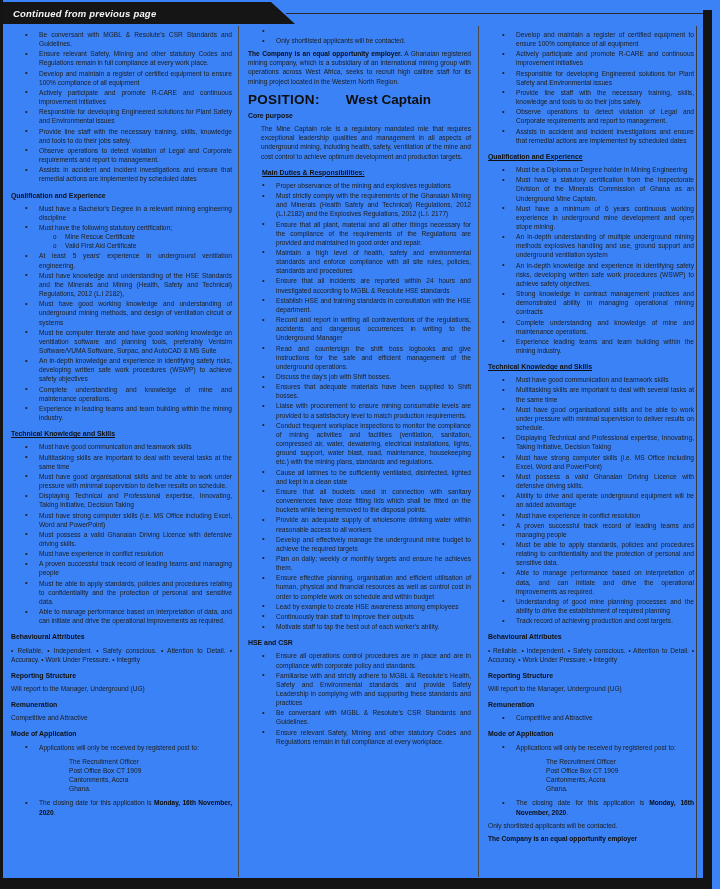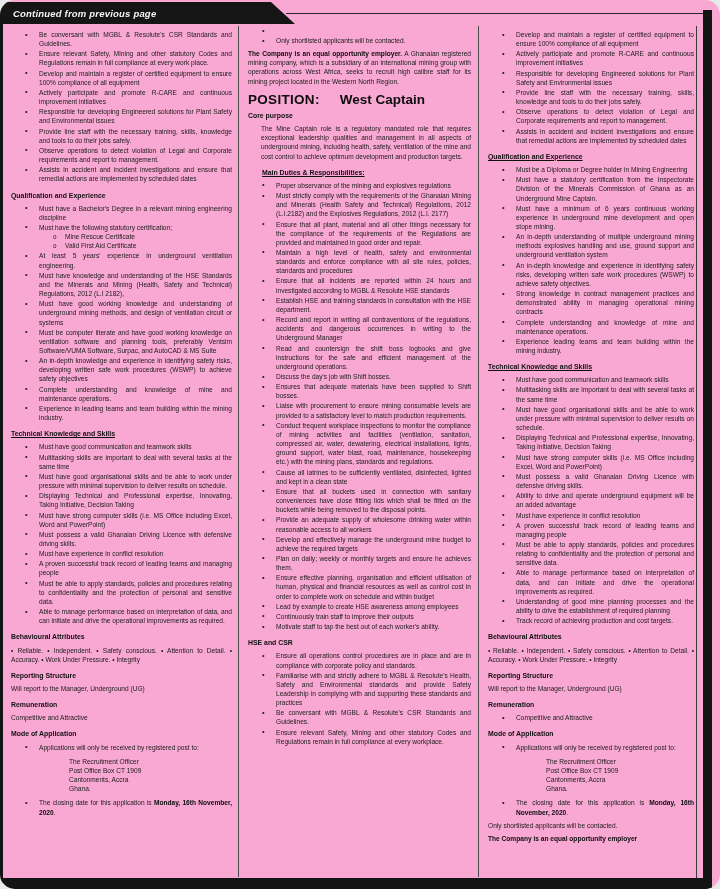--- a/index.html
+++ b/index.html
@@ -1,17 +1,17 @@
 <!DOCTYPE html>
 <html><head>
 <meta charset="utf-8">
 <style>
   html,body{margin:0;padding:0;background:#e9e9e9;}
-  .page{position:relative;width:720px;height:889px;background:#f9a8d4;overflow:hidden;
-        font-family:"Liberation Sans","DejaVu Sans",sans-serif;color:#202020;border-radius:15px;}
+  .page{position:relative;width:720px;height:889px;background:#3b82f6;overflow:hidden;
+        font-family:"Liberation Sans","DejaVu Sans",sans-serif;color:#202020;}
   
   .b-left{position:absolute;left:0;top:0;width:3px;height:889px;background:#141414;}
   .b-right-outer{position:absolute;left:703px;top:10px;width:9px;height:879px;background:#141414;}
   .b-right-inner{position:absolute;left:696px;top:26px;width:1px;height:852px;background:#3a3a3a;}
   .b-bottom{position:absolute;left:0;top:878px;width:712px;height:11px;background:#141414;}
   .top-rule{position:absolute;left:286px;top:13px;width:420px;height:1px;background:#2a2a2a;}
   
   .ribbon{position:absolute;left:3px;top:2px;width:292px;height:22px;background:#151515;
           clip-path:polygon(0 0,268px 0,292px 100%,0 100%);display:flex;align-items:center;}
   .ribbon span{color:#f5f5f5;font-weight:bold;font-style:italic;font-size:9.5px;padding-left:10px;letter-spacing:.2px;}
@@ -29,21 +29,21 @@
   .h.ind{margin-left:14px;}
   p.p{margin:4px 0;text-align:justify;}
   p.p.ind{margin-left:13px;}
   ul.bul{list-style:none;margin:2px 0;padding:0 0 0 13px;}
   ul.bul>li{position:relative;padding-left:15px;margin:0 0 1px 0;text-align:justify;min-height:9px;}
   ul.bul>li::before{content:"\2022";position:absolute;left:1px;top:-0.5px;font-size:7.5px;}
   ul.sub{list-style:none;margin:0;padding:0 0 0 13px;}
   ul.sub>li{position:relative;padding-left:13px;text-align:left;}
   ul.sub>li::before{content:"o";position:absolute;left:1px;font-size:6.3px;}
   .addr{margin:5px 0 5px 58px;}
-  .pos{margin:9px 0 5px 0;display:flex;align-items:flex-start;gap:20px;}
+  .pos{margin:9px 0 5px 0;display:flex;align-items:flex-start;gap:26px;}
   .pos .lbl{font-weight:bold;font-size:13.5px;letter-spacing:.3px;color:#0d0d0d;}
   .pos .ttl{font-weight:bold;font-size:13.5px;color:#0d0d0d;}
   b{color:#0d0d0d;}
 </style>
 </head>
 <body>
 
 <div class="page">
   <div class="ribbon">
     <span>Continued from previous page</span>

